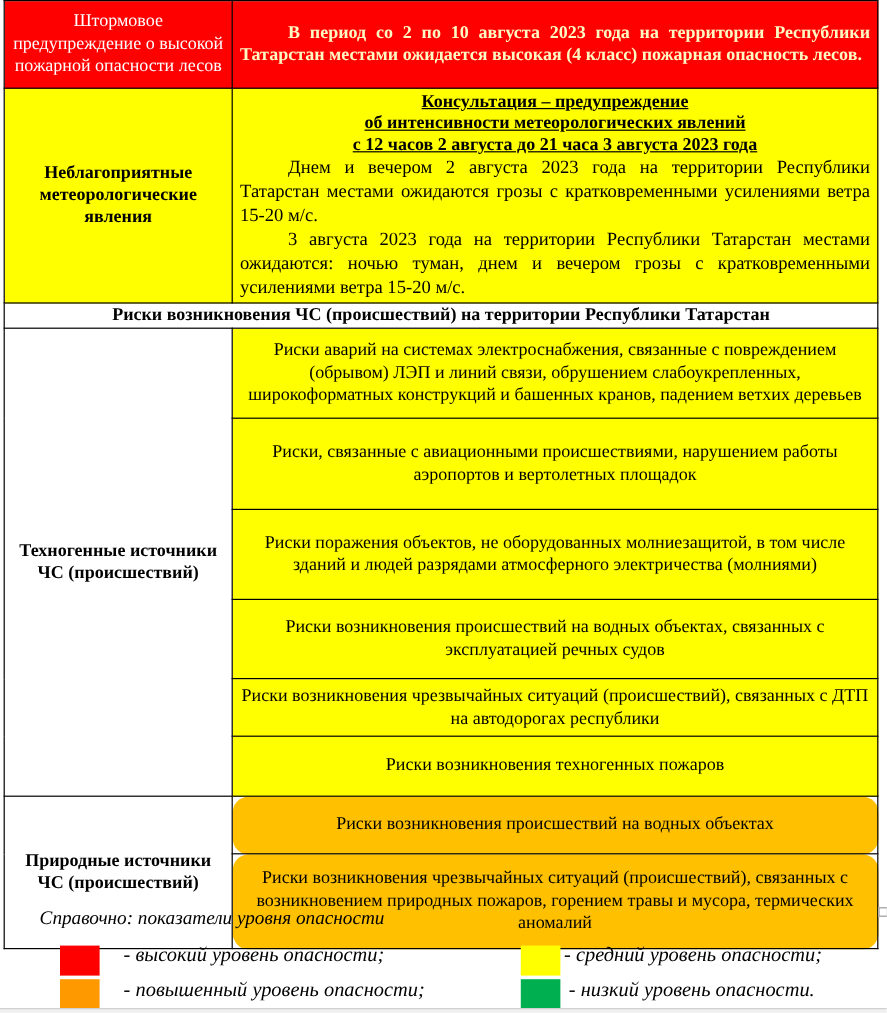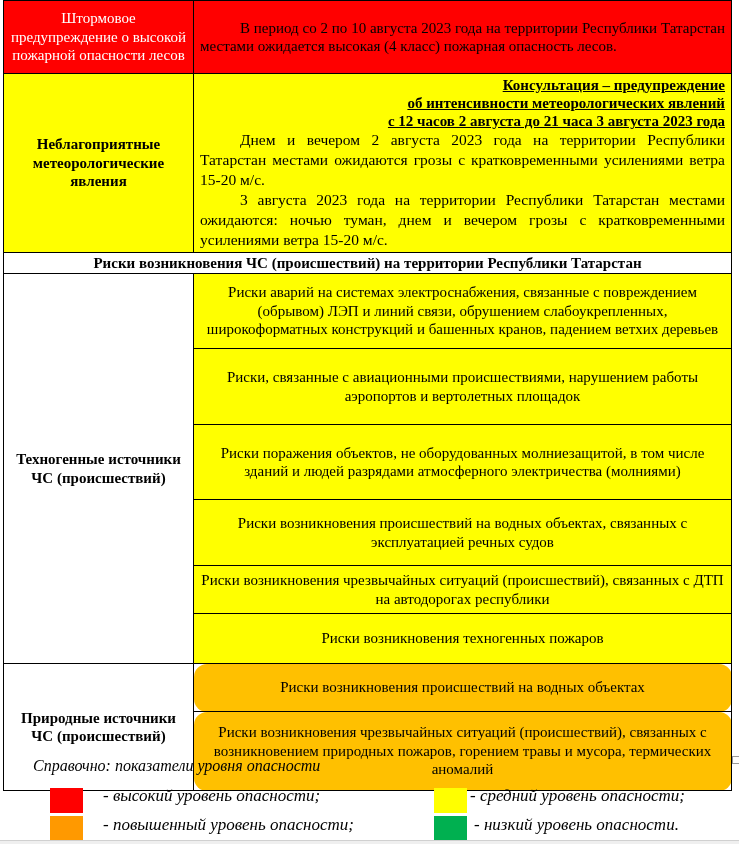--- a/index.html
+++ b/index.html
@@ -6,23 +6,23 @@
     body { width: 739px; height: 844px; position: relative; overflow: hidden;
            font-family: "Liberation Serif", "DejaVu Serif", serif; color: #000; }
     table.main { position: absolute; left: 3px; top: 0; width: 729px; border-collapse: collapse; table-layout: fixed; }
     table.main td { border: 1.3px solid #000; padding: 0 6px; vertical-align: middle; font-size: 15px; line-height: 18.5px; }
     col.c1 { width: 190px; }
     .red { background: #ff0000; }
     .yellow { background: #ffff00; }
     .orange { background: #ffc000; border-radius: 13px; }
     .white { background: #ffffff; }
     .hdr-left { color: #ffffff; font-weight: normal; text-align: center; font-size: 15px; line-height: 17.5px; }
-    .hdr-right { color: #000000; font-weight: normal; text-align: justify; text-indent: 40px; font-size: 15.5px; line-height: 20px; }
+    .hdr-right { color: #fef9c3; font-weight: bold; text-align: justify; text-indent: 40px; font-size: 15.5px; line-height: 20px; }
     .cat { font-weight: bold; text-align: center; }
-    .consult-title { font-weight: bold; text-align: right; text-decoration: underline; line-height: 18px; }
+    .consult-title { font-weight: bold; text-align: center; text-decoration: underline; line-height: 18px; }
     .consult-p { text-align: justify; text-indent: 40px; margin: 0; line-height: 20px; font-size: 15.5px; }
     .section-head { font-weight: bold; text-align: center; }
     .risk { text-align: center; }
     .legend-title { position: absolute; left: 33px; top: 757px; font-style: italic; font-size: 16px; }
     .sw { position: absolute; width: 33px; height: 25px; }
     .lg-text { position: absolute; font-style: italic; font-size: 17px; }
     .corner-mark { position: absolute; left: 732px; top: 756px; width: 6px; height: 6px; border: 1px solid #999; background: #fff; }
     .bottom-bar { position: absolute; left: 0; top: 840px; width: 739px; height: 4px; background: #efefef; border-top: 1px solid #d0d0d0; }
   </style>
 </head>

